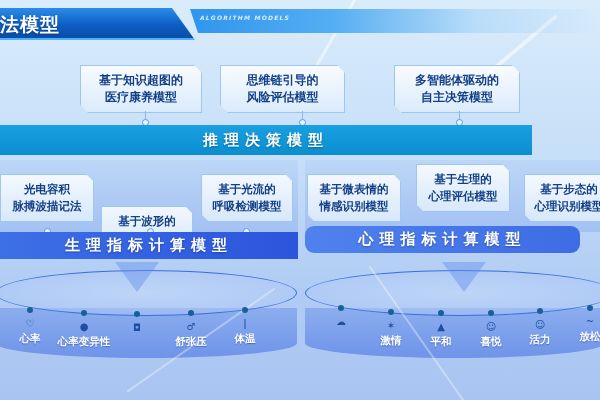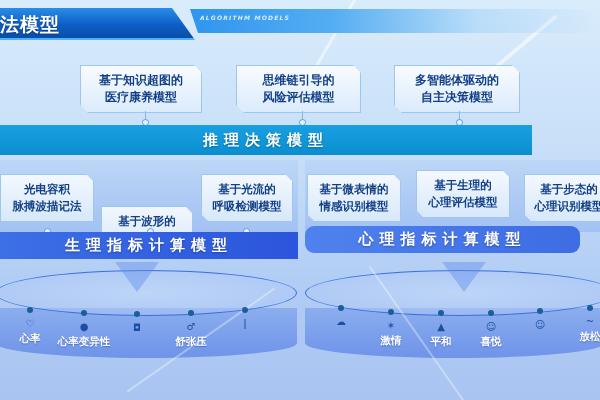--- a/index.html
+++ b/index.html
@@ -126,21 +126,21 @@
 
 <div class="header-sub-bar"></div>
 <div class="header-sub">ALGORITHM MODELS</div>
 <div class="header-bar"></div>
 <div class="header-title">法模型</div>
 
 <div class="card" style="left:80px; top:65px; width:122px;">
   <div class="card-text">基于知识超图的
 医疗康养模型</div>
 </div>
-<div class="card" style="left:236px; top:65px; width:125px;">
+<div class="card" style="left:220px; top:65px; width:125px;">
   <div class="card-text">思维链引导的
 风险评估模型</div>
 </div>
 <div class="card" style="left:394px; top:65px; width:126px;">
   <div class="card-text">多智能体驱动的
 自主决策模型</div>
 </div>
 <div class="connector" style="left:145px; top:111px; height:10px;"></div>
 <div class="connector" style="left:302px; top:111px; height:10px;"></div>
 <div class="connector" style="left:459px; top:111px; height:10px;"></div>
@@ -166,21 +166,21 @@
 呼吸检测模型</div>
 </div>
 <div class="node" style="left:44px; top:228px;"></div>
 <div class="node" style="left:147px; top:228px;"></div>
 <div class="node" style="left:243px; top:228px;"></div>
 
 <div class="card lower" style="left:307px; top:174px; width:94px;">
   <div class="card-text">基于微表情的
 情感识别模型</div>
 </div>
-<div class="card lower" style="left:416px; top:170px; width:94px;">
+<div class="card lower" style="left:416px; top:164px; width:94px;">
   <div class="card-text">基于生理的
 心理评估模型</div>
 </div>
 <div class="card lower" style="left:524px; top:174px; width:90px;">
   <div class="card-text">基于步态的
 心理识别模型</div>
 </div>
 <div class="node" style="left:349px; top:228px;"></div>
 <div class="node" style="left:459px; top:228px;"></div>
 <div class="node" style="left:570px; top:228px;"></div>
@@ -214,20 +214,21 @@
   <div class="icon">◘</div>
 </div>
 <div class="metric" style="left:191px; top:310px;">
   <div class="dot"></div>
   <div class="icon">♂</div>
   <div class="label">舒张压</div>
 </div>
 <div class="metric" style="left:245px; top:307px;">
   <div class="dot"></div>
   <div class="icon">ǀ</div>
+  <div class="label">体温</div>
 </div>
 
 <div class="metric" style="left:341px; top:305px;">
   <div class="dot"></div>
   <div class="icon">☁</div>
 </div>
 <div class="metric" style="left:391px; top:309px;">
   <div class="dot"></div>
   <div class="icon">✶</div>
   <div class="label">激情</div>
@@ -238,18 +239,19 @@
   <div class="label">平和</div>
 </div>
 <div class="metric" style="left:491px; top:310px;">
   <div class="dot"></div>
   <div class="icon">☺</div>
   <div class="label">喜悦</div>
 </div>
 <div class="metric" style="left:540px; top:308px;">
   <div class="dot"></div>
   <div class="icon">☺</div>
+  <div class="label">活力</div>
 </div>
 <div class="metric" style="left:590px; top:305px;">
   <div class="dot"></div>
   <div class="icon">~</div>
   <div class="label">放松</div>
 </div>
 
 </body></html>

